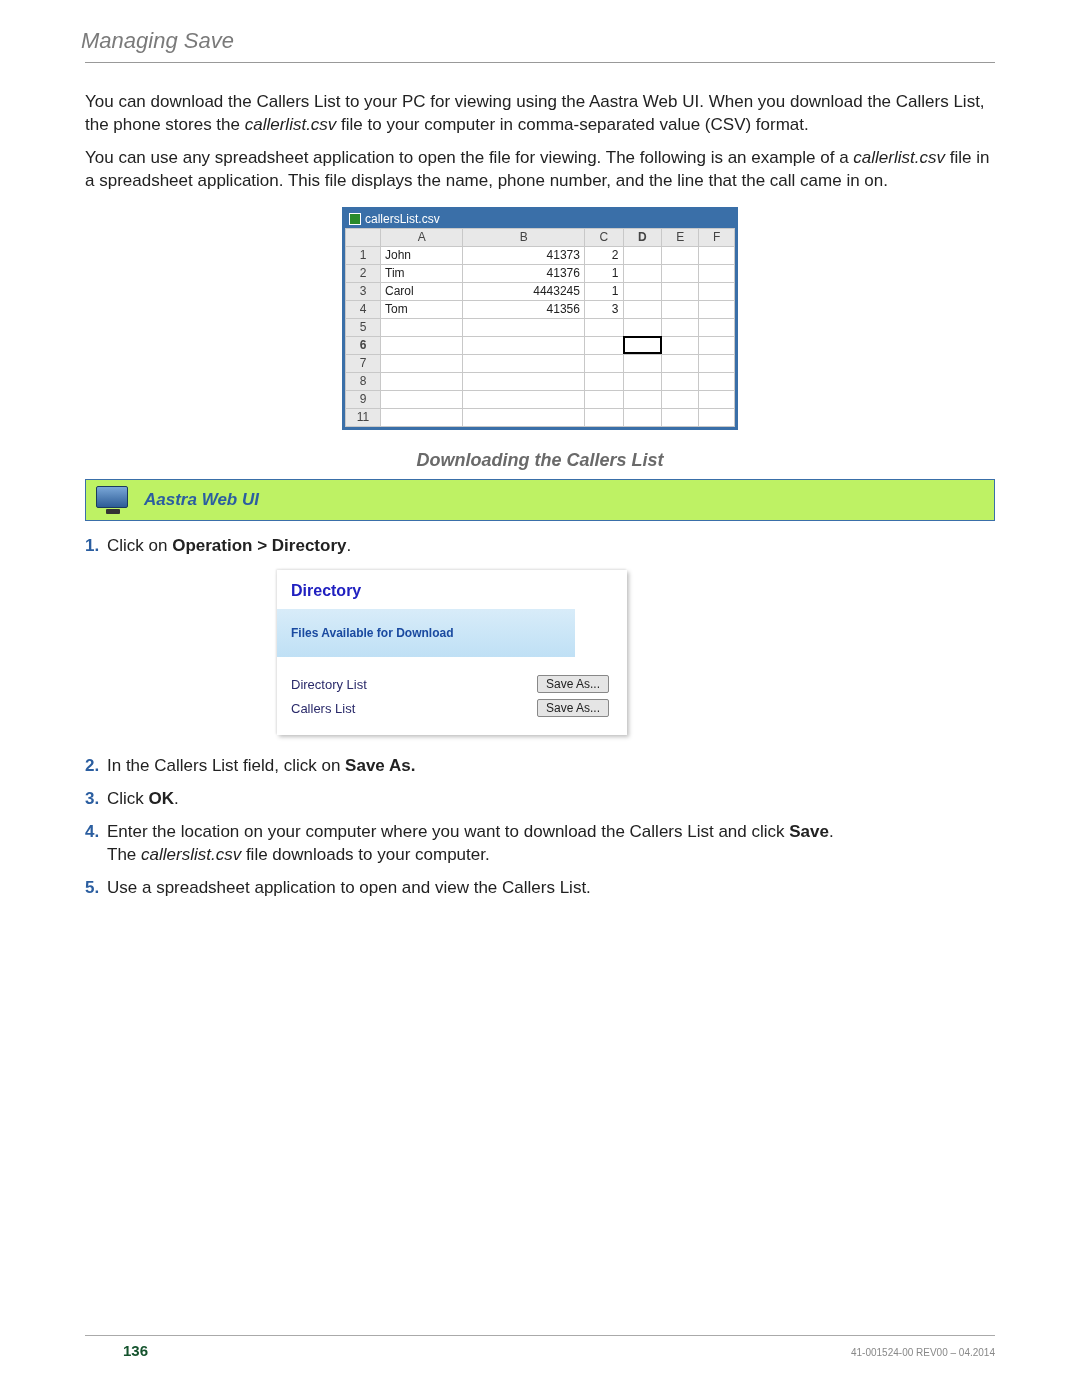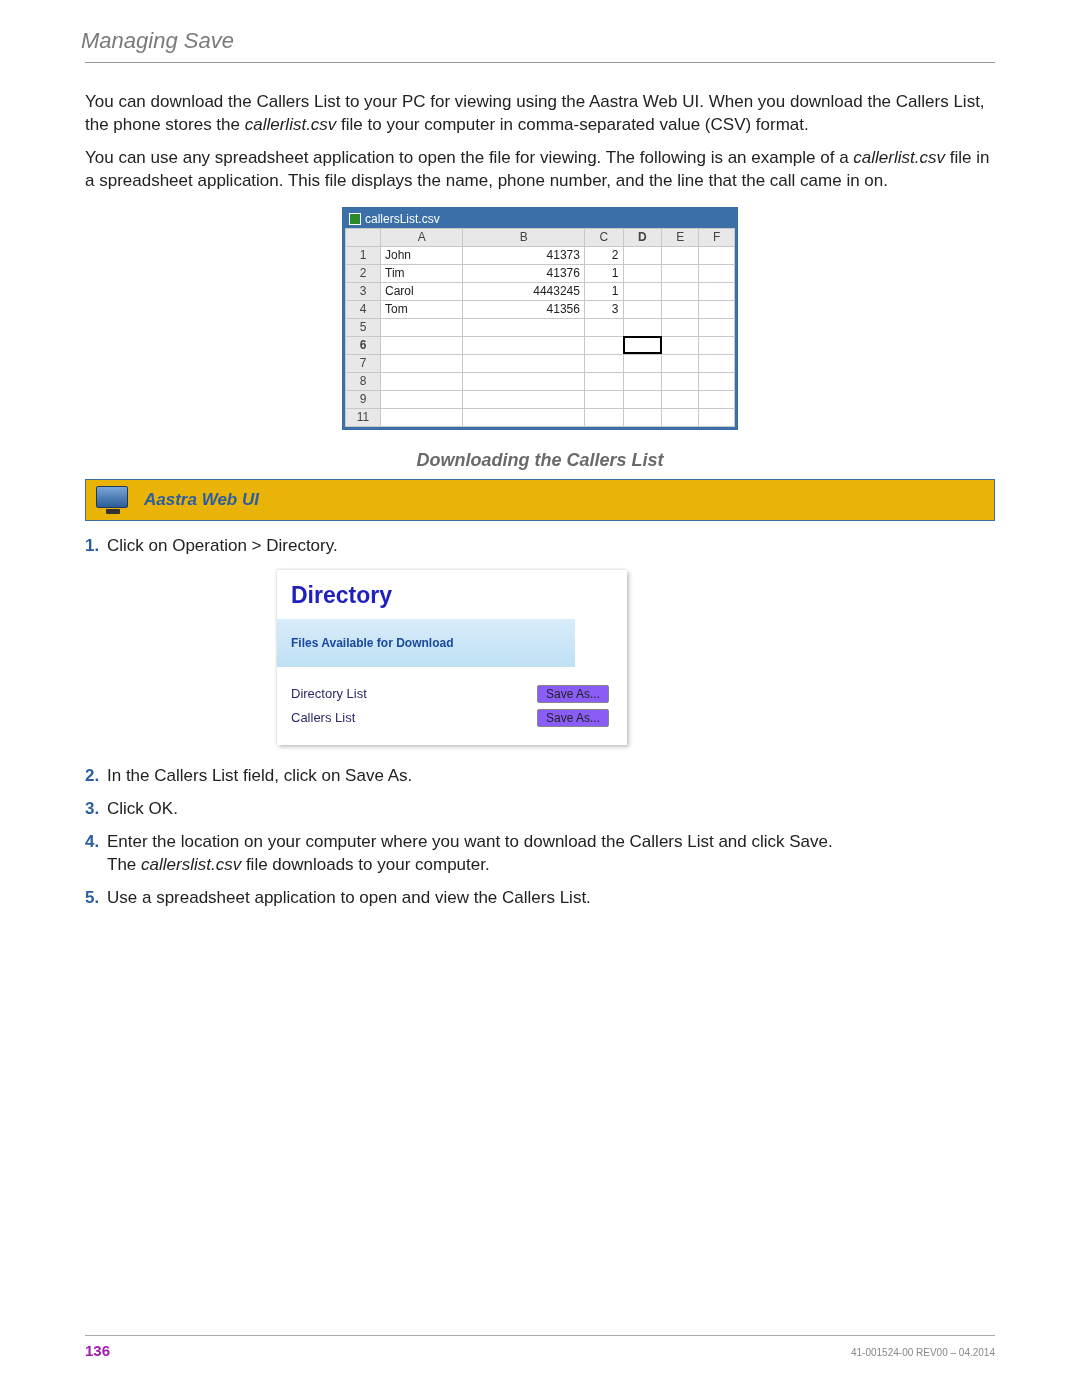--- a/index.html
+++ b/index.html
@@ -44,21 +44,21 @@
     margin: 20px 0 8px 0;
     text-align: center;
   }
   p.body {
     font-size: 17px;
     line-height: 1.35;
     margin: 0 0 10px 0;
     color: #222;
   }
   .italic { font-style: italic; }
-  .bold { font-weight: 400; }
+  .bold { font-weight: 700; }
 
   
   .sheet-wrap {
     width: 390px;
     margin: 14px auto 12px auto;
     border: 3px solid #3a6fa8;
     background: #e8e8e8;
     font-family: Tahoma, Arial, sans-serif;
   }
   .sheet-title {
@@ -97,21 +97,21 @@
     width: 26px;
     text-align: center;
   }
   table.sheet td.num { text-align: right; }
   table.sheet td.selected { outline: 2px solid #000; outline-offset:-2px; }
   table.sheet th.boldcol { font-weight:700; }
 
   
   .callout {
     border: 1px solid #3a6fa8;
-    background: #eab308;
+    background: #bef264;
     display: flex;
     align-items: center;
     gap: 14px;
     padding: 6px 10px;
     margin: 6px 0 14px 0;
   }
   .monitor-icon {
     width: 34px; height: 28px; position: relative;
   }
   .monitor-icon .screen {
@@ -159,21 +159,21 @@
     width: 350px;
     margin: 12px 0 20px 170px;
     box-shadow: 2px 2px 4px rgba(0,0,0,.25), -1px -1px 2px rgba(0,0,0,.1);
     background: #fff;
     padding: 10px 0 14px 0;
     font-family: Arial, sans-serif;
   }
   .dir-title {
     color: #2020c0;
     font-weight: 700;
-    font-size: 23px;
+    font-size: 16px;
     padding: 0 14px 8px 14px;
   }
   .dir-sub {
     background: linear-gradient(#d8ecf9,#bfe0f5);
     color: #1a4aa0;
     font-size: 12px;
     font-weight: 700;
     padding: 16px 14px;
     margin-bottom: 16px;
     width: 270px;
@@ -183,41 +183,41 @@
     align-items: center;
     justify-content: space-between;
     padding: 2px 18px 4px 14px;
     font-size: 13px;
     color: #2a2a6a;
   }
   .save-btn {
     font-family: Arial, sans-serif;
     font-size: 12px;
     padding: 1px 8px;
-    background: #8b5cf6;
+    background: #e5e5e5;
     border: 1px solid #888;
     border-radius: 2px;
     color: #222;
     cursor: pointer;
   }
 
   
   .footer {
     position: absolute;
     bottom: 38px;
     left: 85px;
     right: 85px;
     display: flex;
     justify-content: space-between;
     align-items: baseline;
     border-top: 1px solid #aaa;
     padding-top: 6px;
     font-size: 12px;
   }
-  .footer .pageno { color: #a21caf; font-weight:700; font-size:15px; }
+  .footer .pageno { color: #14532d; font-weight:700; font-size:15px;margin-left:38px; }
   .footer .docid { color:#888; font-size:10px; }
 </style>
 </head>
 <body>
 
 <div class="page">
 
   <div class="chapter-title">Managing Save</div>
   <hr class="rule">
 

